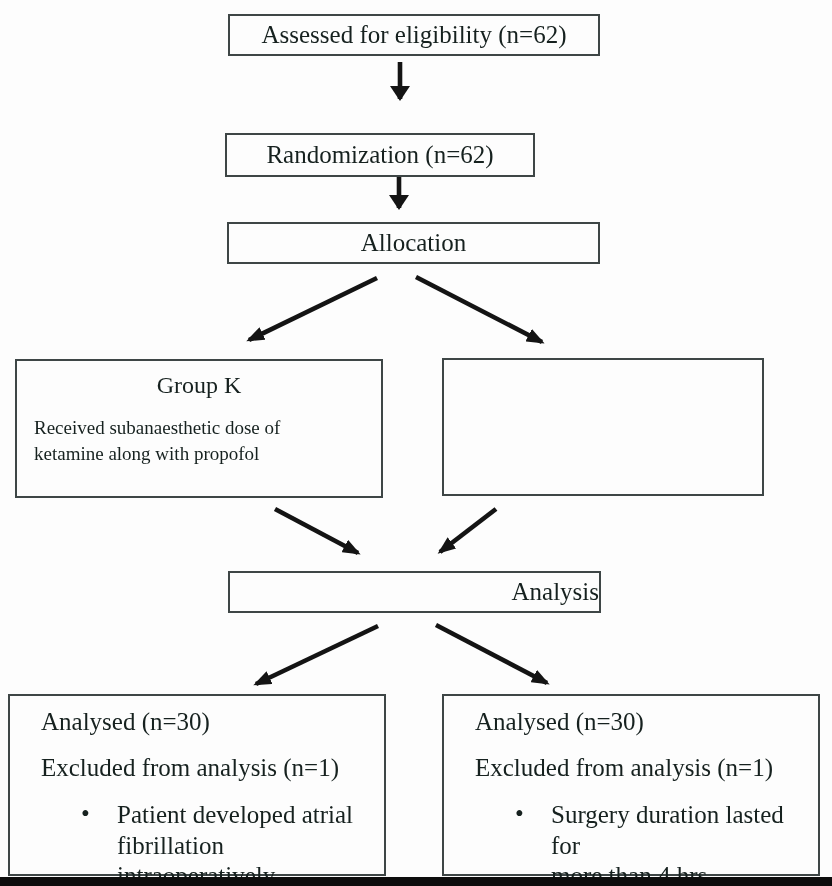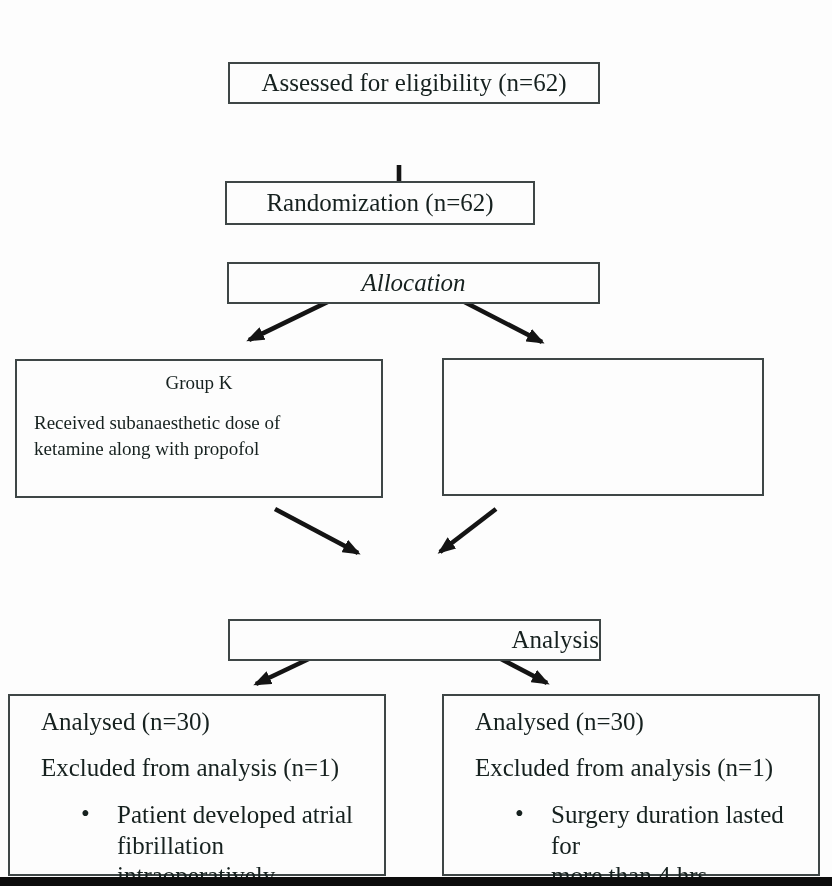--- a/index.html
+++ b/index.html
@@ -17,31 +17,30 @@
     box-sizing: border-box;
     border: 2px solid #3e4646;
     background: #fdfdfd;
   }
   .label-box {
     display: flex;
     align-items: center;
     justify-content: center;
     font-size: 25px;
     text-align: center;
-    margin-top: 48px;
   }
   
   .b-eligibility  { left: 228px; top: 14px;  width: 372px; height: 42px; }
   .b-randomization{ left: 225px; top: 133px; width: 310px; height: 44px; }
-  .b-allocation   { left: 227px; top: 214px; width: 373px; height: 42px; font-style: italic; }
+  .b-allocation   { left: 227px; top: 222px; width: 373px; height: 42px; }
   .b-analysis     { left: 228px; top: 571px; width: 373px; height: 42px; justify-content: flex-end; }
   
   .b-group-k { left: 15px;  top: 359px; width: 368px; height: 139px; }
   .b-group-f { left: 442px; top: 358px; width: 322px; height: 138px; }
-  .group-title { margin-top: 11px; text-align: center; font-size: 19px; }
+  .group-title { margin-top: 11px; text-align: center; font-size: 24px; }
   .group-body {
     margin: 16px 14px 0 17px;
     font-size: 19px;
     line-height: 1.36;
     white-space: pre-line;
   }
   
   .b-outcome-k { left: 8px;   top: 694px; width: 378px; height: 182px; }
   .b-outcome-f { left: 442px; top: 694px; width: 378px; height: 182px; }
   .outcome { padding: 12px 12px 0 31px; font-size: 25px; }

